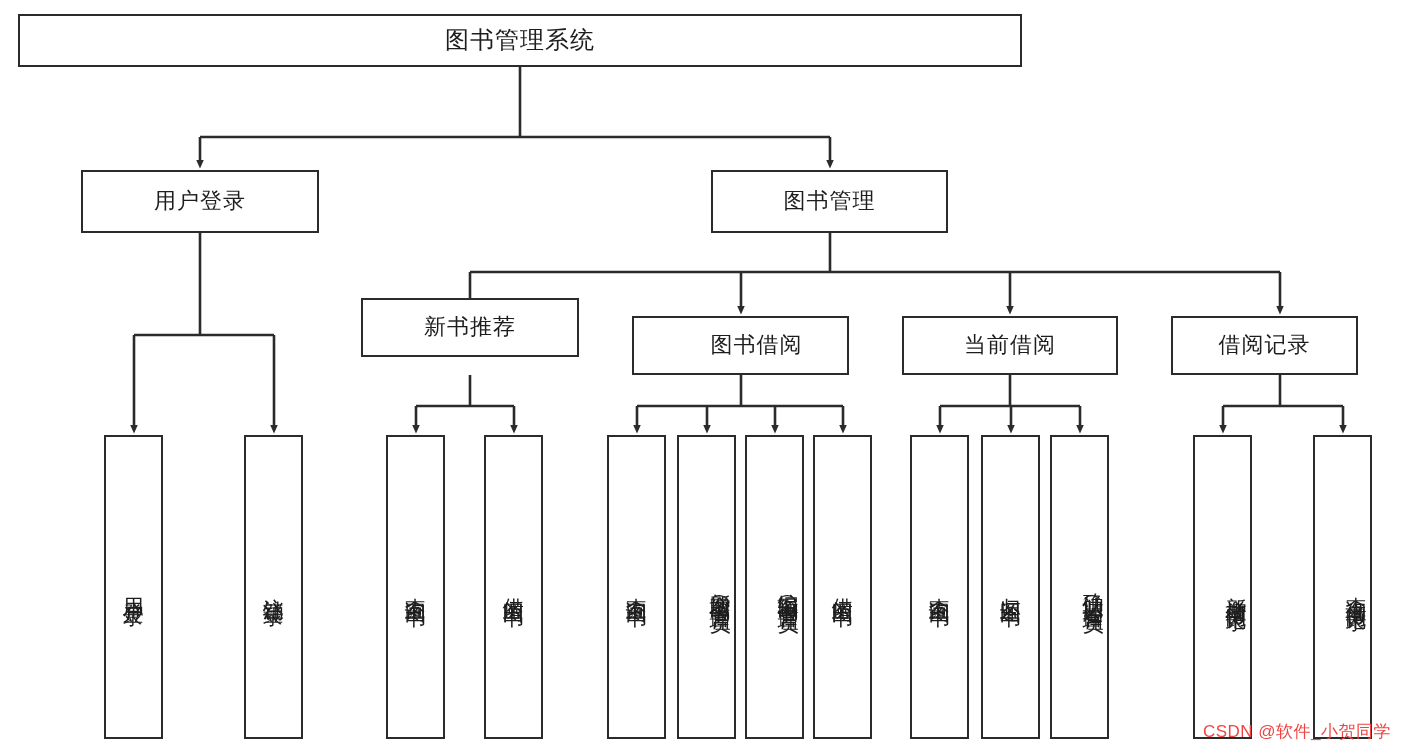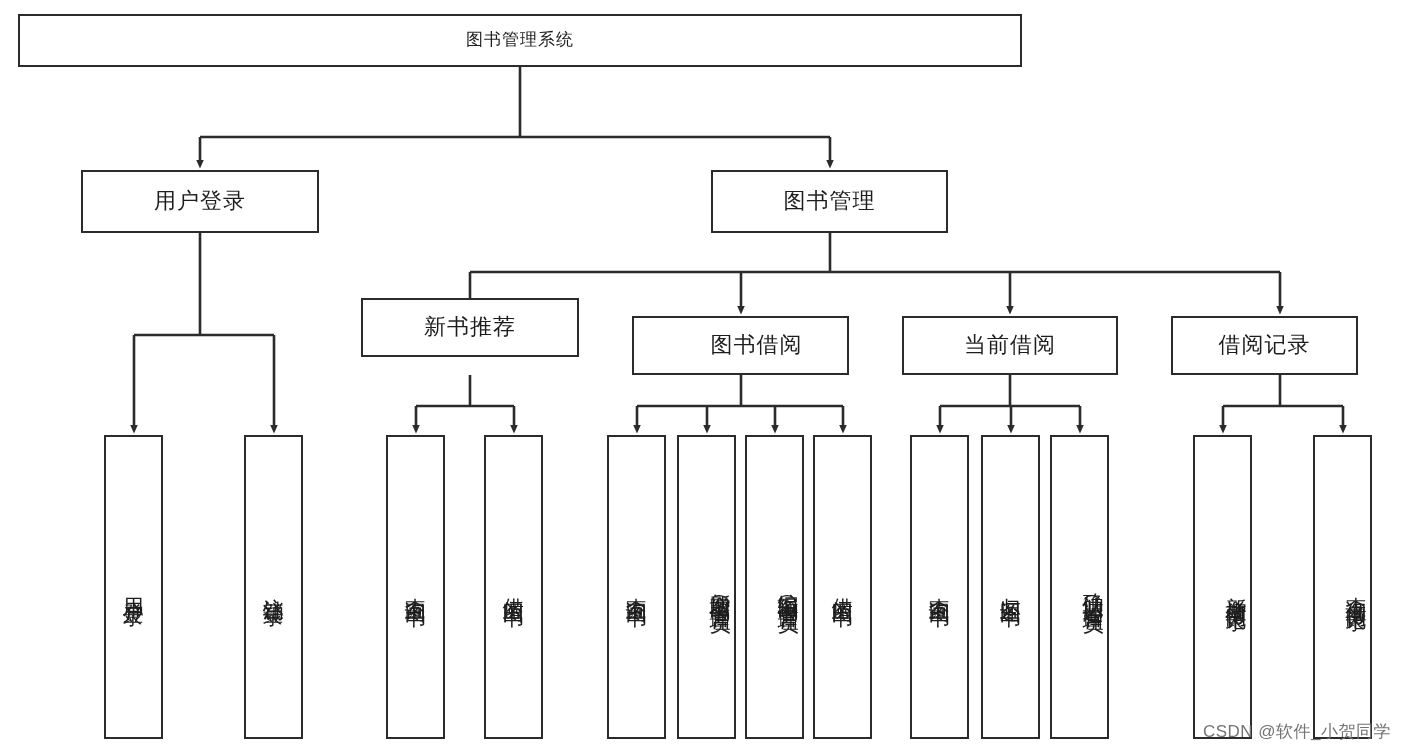--- a/index.html
+++ b/index.html
@@ -37,21 +37,21 @@
     color: #1d1d1d;
     z-index: 2;
   }
   .node.horiz {
     font-size: 22px;
     letter-spacing: 1px;
     line-height: 1.2;
     text-align: center;
   }
   .node.root {
-    font-size: 17px;
+    font-size: 24px;
   }
   .node.leaf {
     writing-mode: vertical-rl;
     text-orientation: upright;
     font-size: 21px;
     line-height: 1.32;
     letter-spacing: 3px;
     align-items: flex-start;
     justify-content: center;
     padding-top: 4px;
@@ -59,21 +59,21 @@
   }
   .node.leaf.centered {
     align-items: center;
     padding-top: 0;
   }
   .watermark {
     position: absolute;
     right: 14px;
     bottom: 4px;
     font-size: 17px;
-    color: #737373;
+    color: #ef4444;
     letter-spacing: 0.5px;
     z-index: 5;
     white-space: nowrap;
   }
 </style>
 </head>
 <body>
 
 <div id="canvas">
   <svg id="edges" viewBox="0 0 1405 747">

